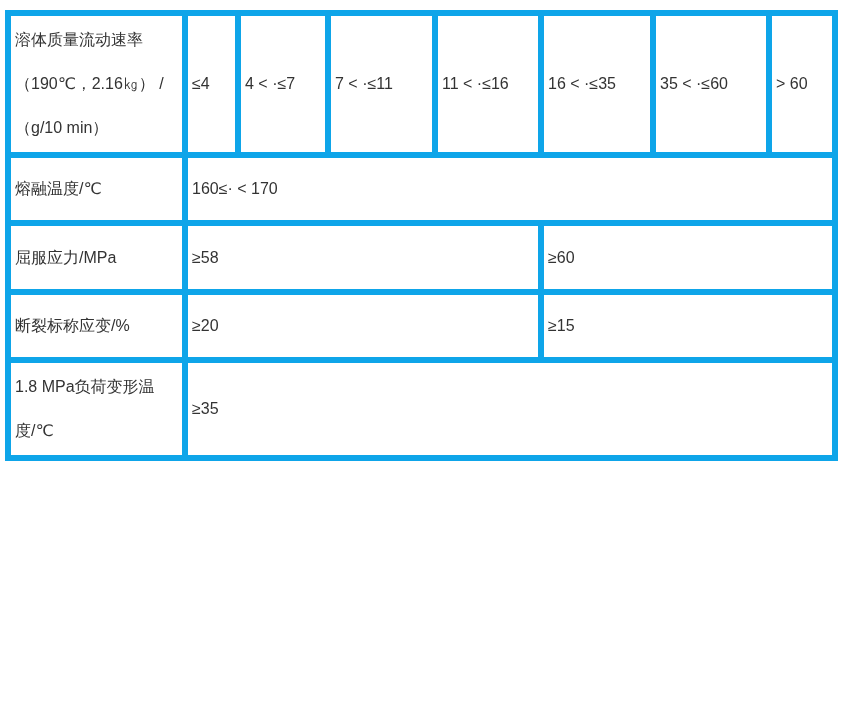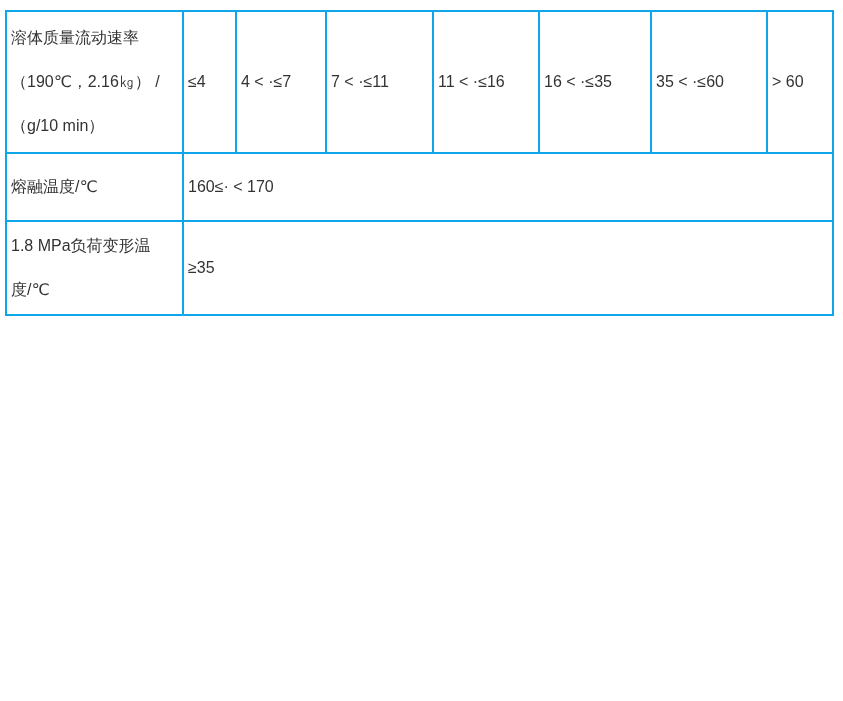--- a/index.html
+++ b/index.html
@@ -17,21 +17,21 @@
   }
   table.props {
     position: absolute;
     left: 5px;
     top: 10px;
     width: 827px;
     border-collapse: collapse;
     table-layout: fixed;
   }
   table.props td {
-    border: 2px solid #0ea5e9;
+    border: 6px solid #0ea5e9;
     font-size: 16px;
     color: #333333;
     vertical-align: middle;
     padding: 2px 2px 2px 4px;
     overflow: hidden;
     background: #ffffff;
   }
   td.label {
     padding-left: 2px;
   }
@@ -83,21 +83,31 @@
         <td class="value">35 &lt; ·≤60</td>
         <td class="value">&gt; 60</td>
       </tr>
 
       <tr style="height:68px;">
         <td class="label single">熔融温度/℃</td>
         <td class="value" colspan="7">160≤· &lt; 170</td>
       </tr>
 
 
+      <tr style="height:69px;">
+        <td class="label single">屈服应力/MPa</td>
+        <td class="value" colspan="4">≥58</td>
+        <td class="value" colspan="3">≥60</td>
+      </tr>
 
+      <tr style="height:68px;">
+        <td class="label single">断裂标称应变/%</td>
+        <td class="value" colspan="4">≥20</td>
+        <td class="value" colspan="3">≥15</td>
+      </tr>
 
 
 
       <tr style="height:82px;">
         <td class="label">
           <span class="line">1.8 MPa负荷变形温</span>
           <span class="line">度/℃</span>
         </td>
         <td class="value" colspan="7">≥35</td>
       </tr>

